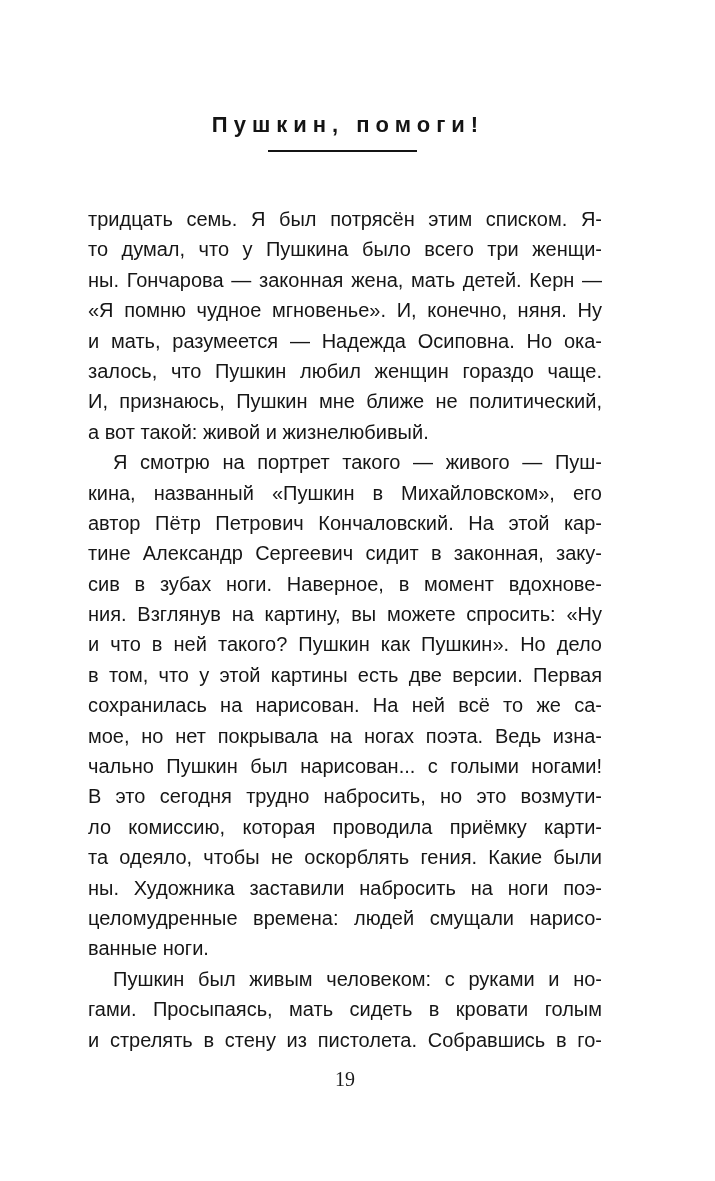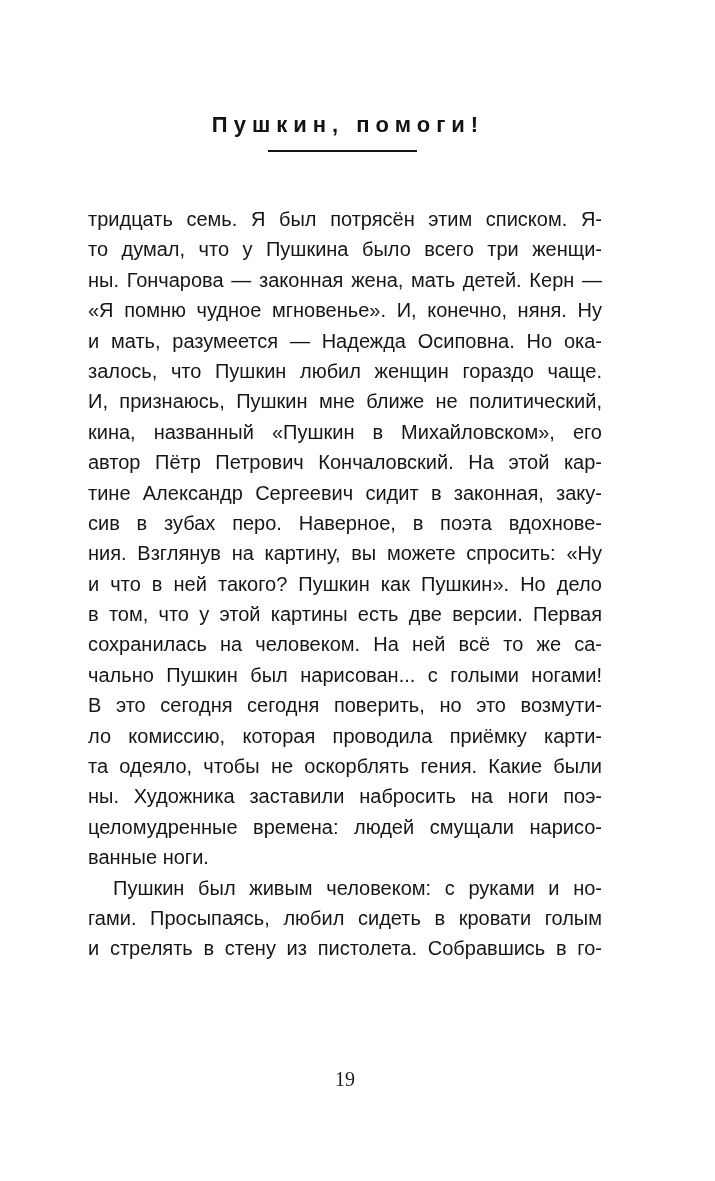--- a/index.html
+++ b/index.html
@@ -81,35 +81,38 @@
   <div class="title-divider"></div>
 
   <div class="body-text">
       <div class="line">тридцать семь. Я был потрясён этим списком. Я-</div>
       <div class="line">то думал, что у Пушкина было всего три женщи-</div>
       <div class="line">ны. Гончарова — законная жена, мать детей. Керн —</div>
       <div class="line">«Я помню чудное мгновенье». И, конечно, няня. Ну</div>
       <div class="line">и мать, разумеется — Надежда Осиповна. Но ока-</div>
       <div class="line">залось, что Пушкин любил женщин гораздо чаще.</div>
       <div class="line">И, признаюсь, Пушкин мне ближе не политический,</div>
+      <div class="line last">а вот такой: живой и жизнелюбивый.</div>
+      <div class="line indent">Я смотрю на портрет такого — живого — Пуш-</div>
       <div class="line">кина, названный «Пушкин в Михайловском», его</div>
       <div class="line">автор Пётр Петрович Кончаловский. На этой кар-</div>
       <div class="line">тине Александр Сергеевич сидит в законная, заку-</div>
-      <div class="line">сив в зубах перо. Наверное, в поэта вдохнове-</div>
+      <div class="line">сив в зубах ноги. Наверное, в момент вдохнове-</div>
       <div class="line">ния. Взглянув на картину, вы можете спросить: «Ну</div>
       <div class="line">и что в ней такого? Пушкин как Пушкин». Но дело</div>
       <div class="line">в том, что у этой картины есть две версии. Первая</div>
-      <div class="line">сохранилась на человеком. На ней всё то же са-</div>
+      <div class="line">сохранилась на нарисован. На ней всё то же са-</div>
+      <div class="line">мое, но нет покрывала на ногах поэта. Ведь изна-</div>
       <div class="line">чально Пушкин был нарисован... с голыми ногами!</div>
-      <div class="line">В это сегодня сегодня поверить, но это возмути-</div>
+      <div class="line">В это сегодня трудно набросить, но это возмути-</div>
       <div class="line">ло комиссию, которая проводила приёмку карти-</div>
       <div class="line">та одеяло, чтобы не оскорблять гения. Какие были</div>
       <div class="line">ны. Художника заставили набросить на ноги поэ-</div>
       <div class="line">целомудренные времена: людей смущали нарисо-</div>
       <div class="line last">ванные ноги.</div>
       <div class="line indent">Пушкин был живым человеком: с руками и но-</div>
-      <div class="line">гами. Просыпаясь, любил сидеть в кровати голым</div>
+      <div class="line">гами. Просыпаясь, мать сидеть в кровати голым</div>
       <div class="line">и стрелять в стену из пистолета. Собравшись в го-</div>
     </div>
 
   <div class="page-number">19</div>
 
 </div>
 
 </body></html>

